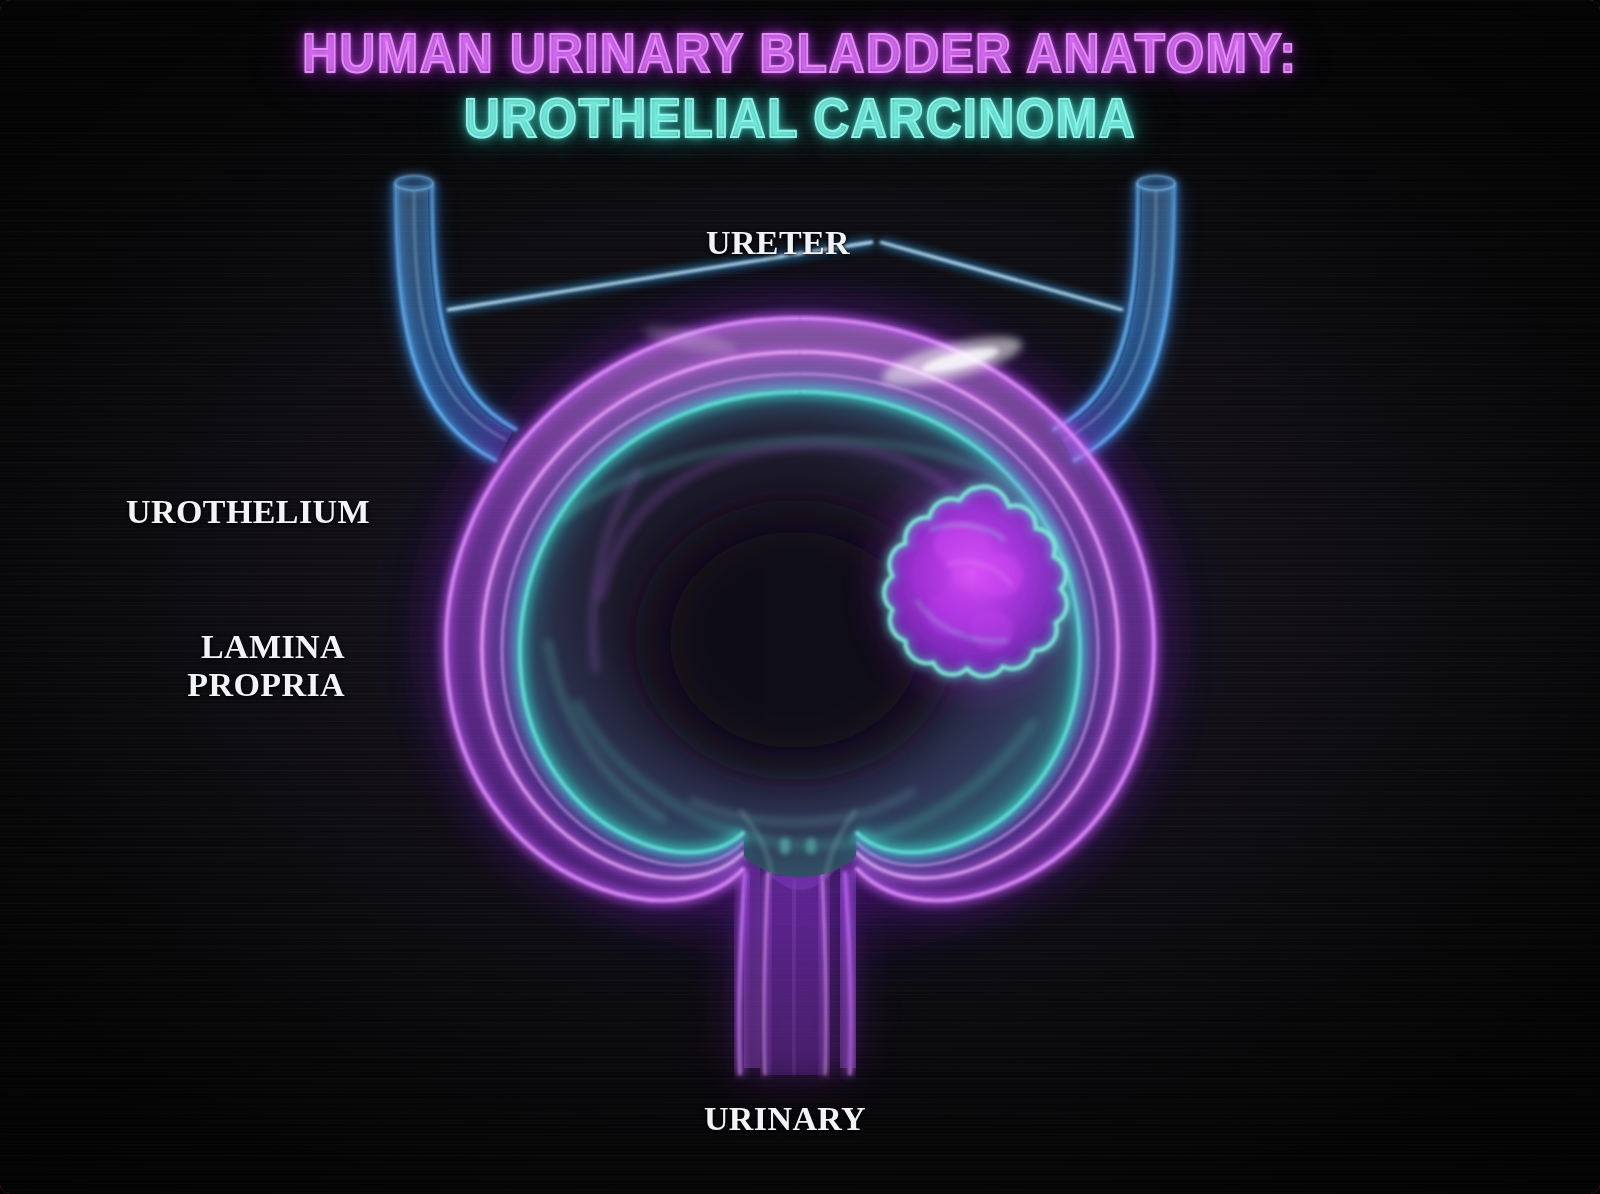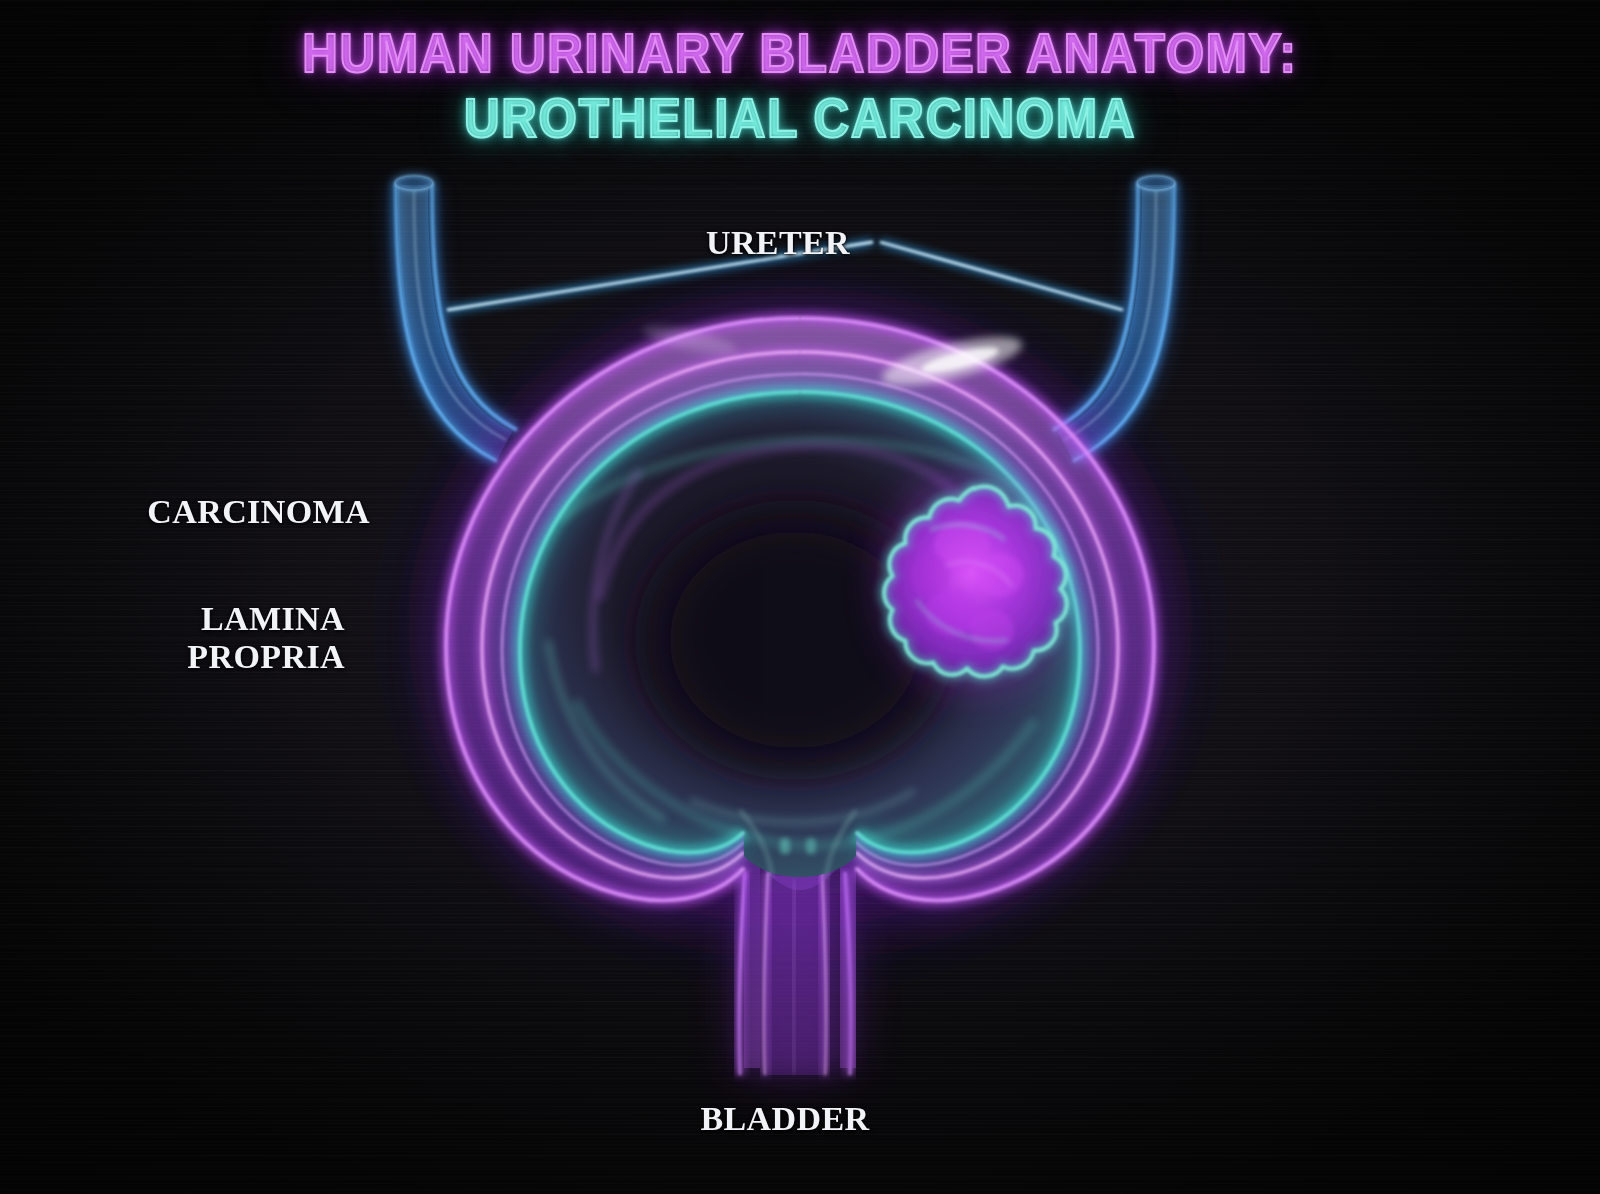--- a/index.html
+++ b/index.html
@@ -7,20 +7,21 @@
     padding: 0;
     background: #000;
   }
   #stage {
     position: relative;
     width: 1600px;
     height: 1194px;
     overflow: hidden;
     background: #ec4899;
     font-family: "Liberation Sans", sans-serif;
+    border-radius: 10px;
   }
   
   .bg-base {
     position: absolute;
     inset: 0;
     background:
       radial-gradient(ellipse 62% 52% at 50% 50%, #1a1520 0%, #121016 42%, #0c0b0e 70%, #070708 100%);
   }
   .bg-scan {
     position: absolute;
@@ -399,22 +400,22 @@
 
   <div class="bg-vig"></div>
 
   <div class="title-wrap">
     <span class="title-main">HUMAN URINARY BLADDER ANATOMY:</span>
     <span class="title-sub">UROTHELIAL CARCINOMA</span>
   </div>
 
   <div class="lbl c" style="left:618px; top:224px; width:320px;">URETER</div>
 
-  <div class="lbl r" style="left:40px; top:493px; width:330px;">CARCINOMA</div>
-
-  <div class="lbl r" style="left:45px; top:600px; width:300px;">LAMINA
+  <div class="lbl r" style="left:40px; top:493px; width:330px;">UROTHELIUM</div>
+
+  <div class="lbl r" style="left:45px; top:628px; width:300px;">LAMINA
 PROPRIA</div>
 
 
 
-  <div class="lbl c" style="left:625px; top:1100px; width:320px;">BLADDER</div>
+  <div class="lbl c" style="left:625px; top:1100px; width:320px;">URINARY</div>
 
 </div>
 
 </body></html>

